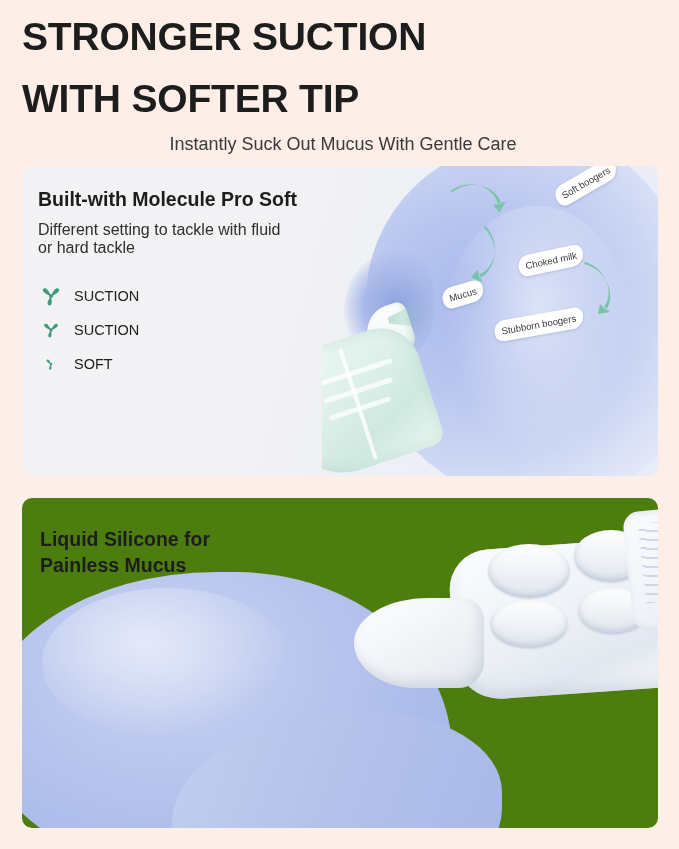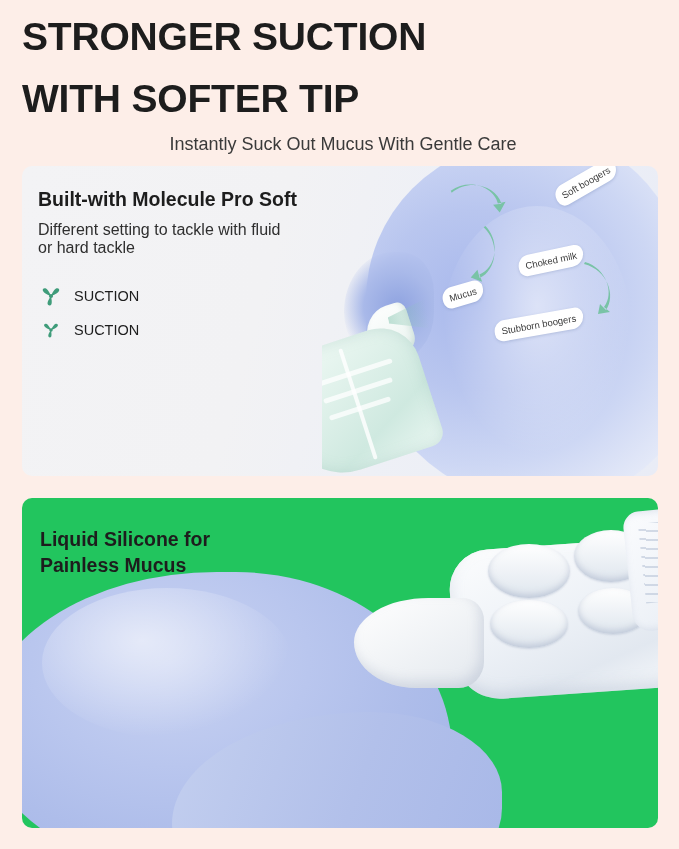--- a/index.html
+++ b/index.html
@@ -216,21 +216,21 @@
 
   
   .panel2 {
     position: absolute;
     left: 22px;
     top: 498px;
     width: 636px;
     height: 330px;
     border-radius: 10px;
     overflow: hidden;
-    background: #22c55e;
+    background: #4d7c0f;
   }
   .p2-blue {
     position: absolute;
     left: -40px;
     top: 74px;
     width: 470px;
     height: 300px;
     background: radial-gradient(ellipse at 40% 30%, #c9d3f2 0%, #b9c6ee 35%, #aebdea 60%, #9fb2e6 100%);
     border-radius: 50% 46% 40% 44% / 52% 60% 40% 48%;
   }
@@ -366,20 +366,32 @@
                 <path d="M12 11 C12 11 6.5 9.8 4.6 6.6 C3.7 5 5.5 3.5 7.3 4.5 C9.7 5.8 12 11 12 11 Z"></path>
                 <path d="M12 11 C12 11 17.5 9.8 19.4 6.6 C20.3 5 18.5 3.5 16.7 4.5 C14.3 5.8 12 11 12 11 Z"></path>
                 <path d="M12 11 C12 11 8.6 15.4 9.1 18 C9.4 19.6 11.6 19.7 12.3 18.2 C13.1 16.4 12 11 12 11 Z"></path>
                 <circle cx="12" cy="11" r="1.9"></circle>
               </g>
             </svg>
           </span>
           <span class="mode-label">SUCTION</span>
         </div>
 
+        <div class="mode-row">
+          <span class="mode-icon drop-icon">
+            <svg width="18" height="20" viewBox="0 0 24 22">
+              <g fill="#3f9c7a">
+                <path d="M12 11 C12 11 7.6 9.6 6.2 7 C5.5 5.6 7.2 4.4 8.6 5.3 C10.6 6.5 12 11 12 11 Z"></path>
+                <path d="M12 11 C12 11 9.2 15 9.6 17.6 C9.9 19.1 11.8 19.2 12.4 17.8 C13 16.2 12 11 12 11 Z"></path>
+                <circle cx="12" cy="11" r="1.8"></circle>
+              </g>
+            </svg>
+          </span>
+          <span class="mode-label">SOFT</span>
+        </div>
 
       </div>
     </div>
 
     <div class="illus">
       <div class="face"></div>
       <div class="face-hi"></div>
       <div class="nose-shadow"></div>
 
       <div class="device">

